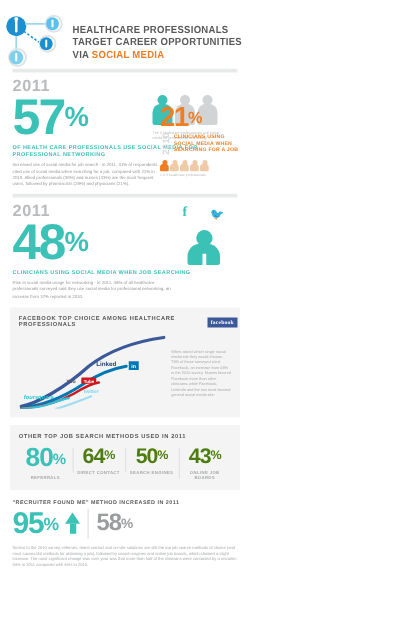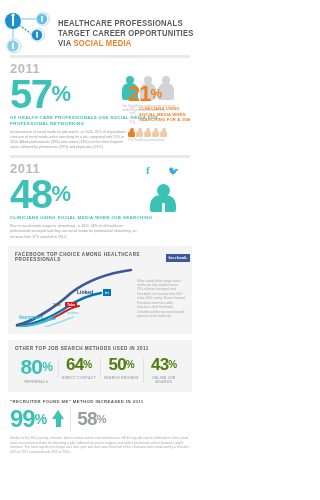--- a/index.html
+++ b/index.html
@@ -305,21 +305,21 @@
       </div>
       <div class="m-cell">
         <div class="m-pct"><span>43</span><span class="sym">%</span></div>
         <div class="m-lab">ONLINE JOB BOARDS</div>
       </div>
     </div>
   </div>
 
   <div class="rec-title">"RECRUITER FOUND ME" METHOD INCREASED IN 2011</div>
   <div class="rec-flex">
-    <div class="rec-pct"><span>99</span><span class="sym">%</span></div>
+    <div class="rec-pct"><span>95</span><span class="sym">%</span></div>
     <div class="arrow-wrap">
       <div class="arrow-up"></div>
       <div class="arrow-stem"></div>
     </div>
     <div class="rec-sep"></div>
     <div class="rec-pct2"><span>58</span><span class="sym">%</span></div>
   </div>
   <div class="foot-txt">Similar to the 2010 survey, referrals, direct contact and on-site solutions are still the top job search methods of choice (and most successful methods for obtaining a job), followed by search engines and online job boards, which showed a slight increase. The most significant change was over year was that more than half of the clinicians were contacted by a recruiter: 54% in 2011 compared with 46% in 2010.</div>
 
 </div>

